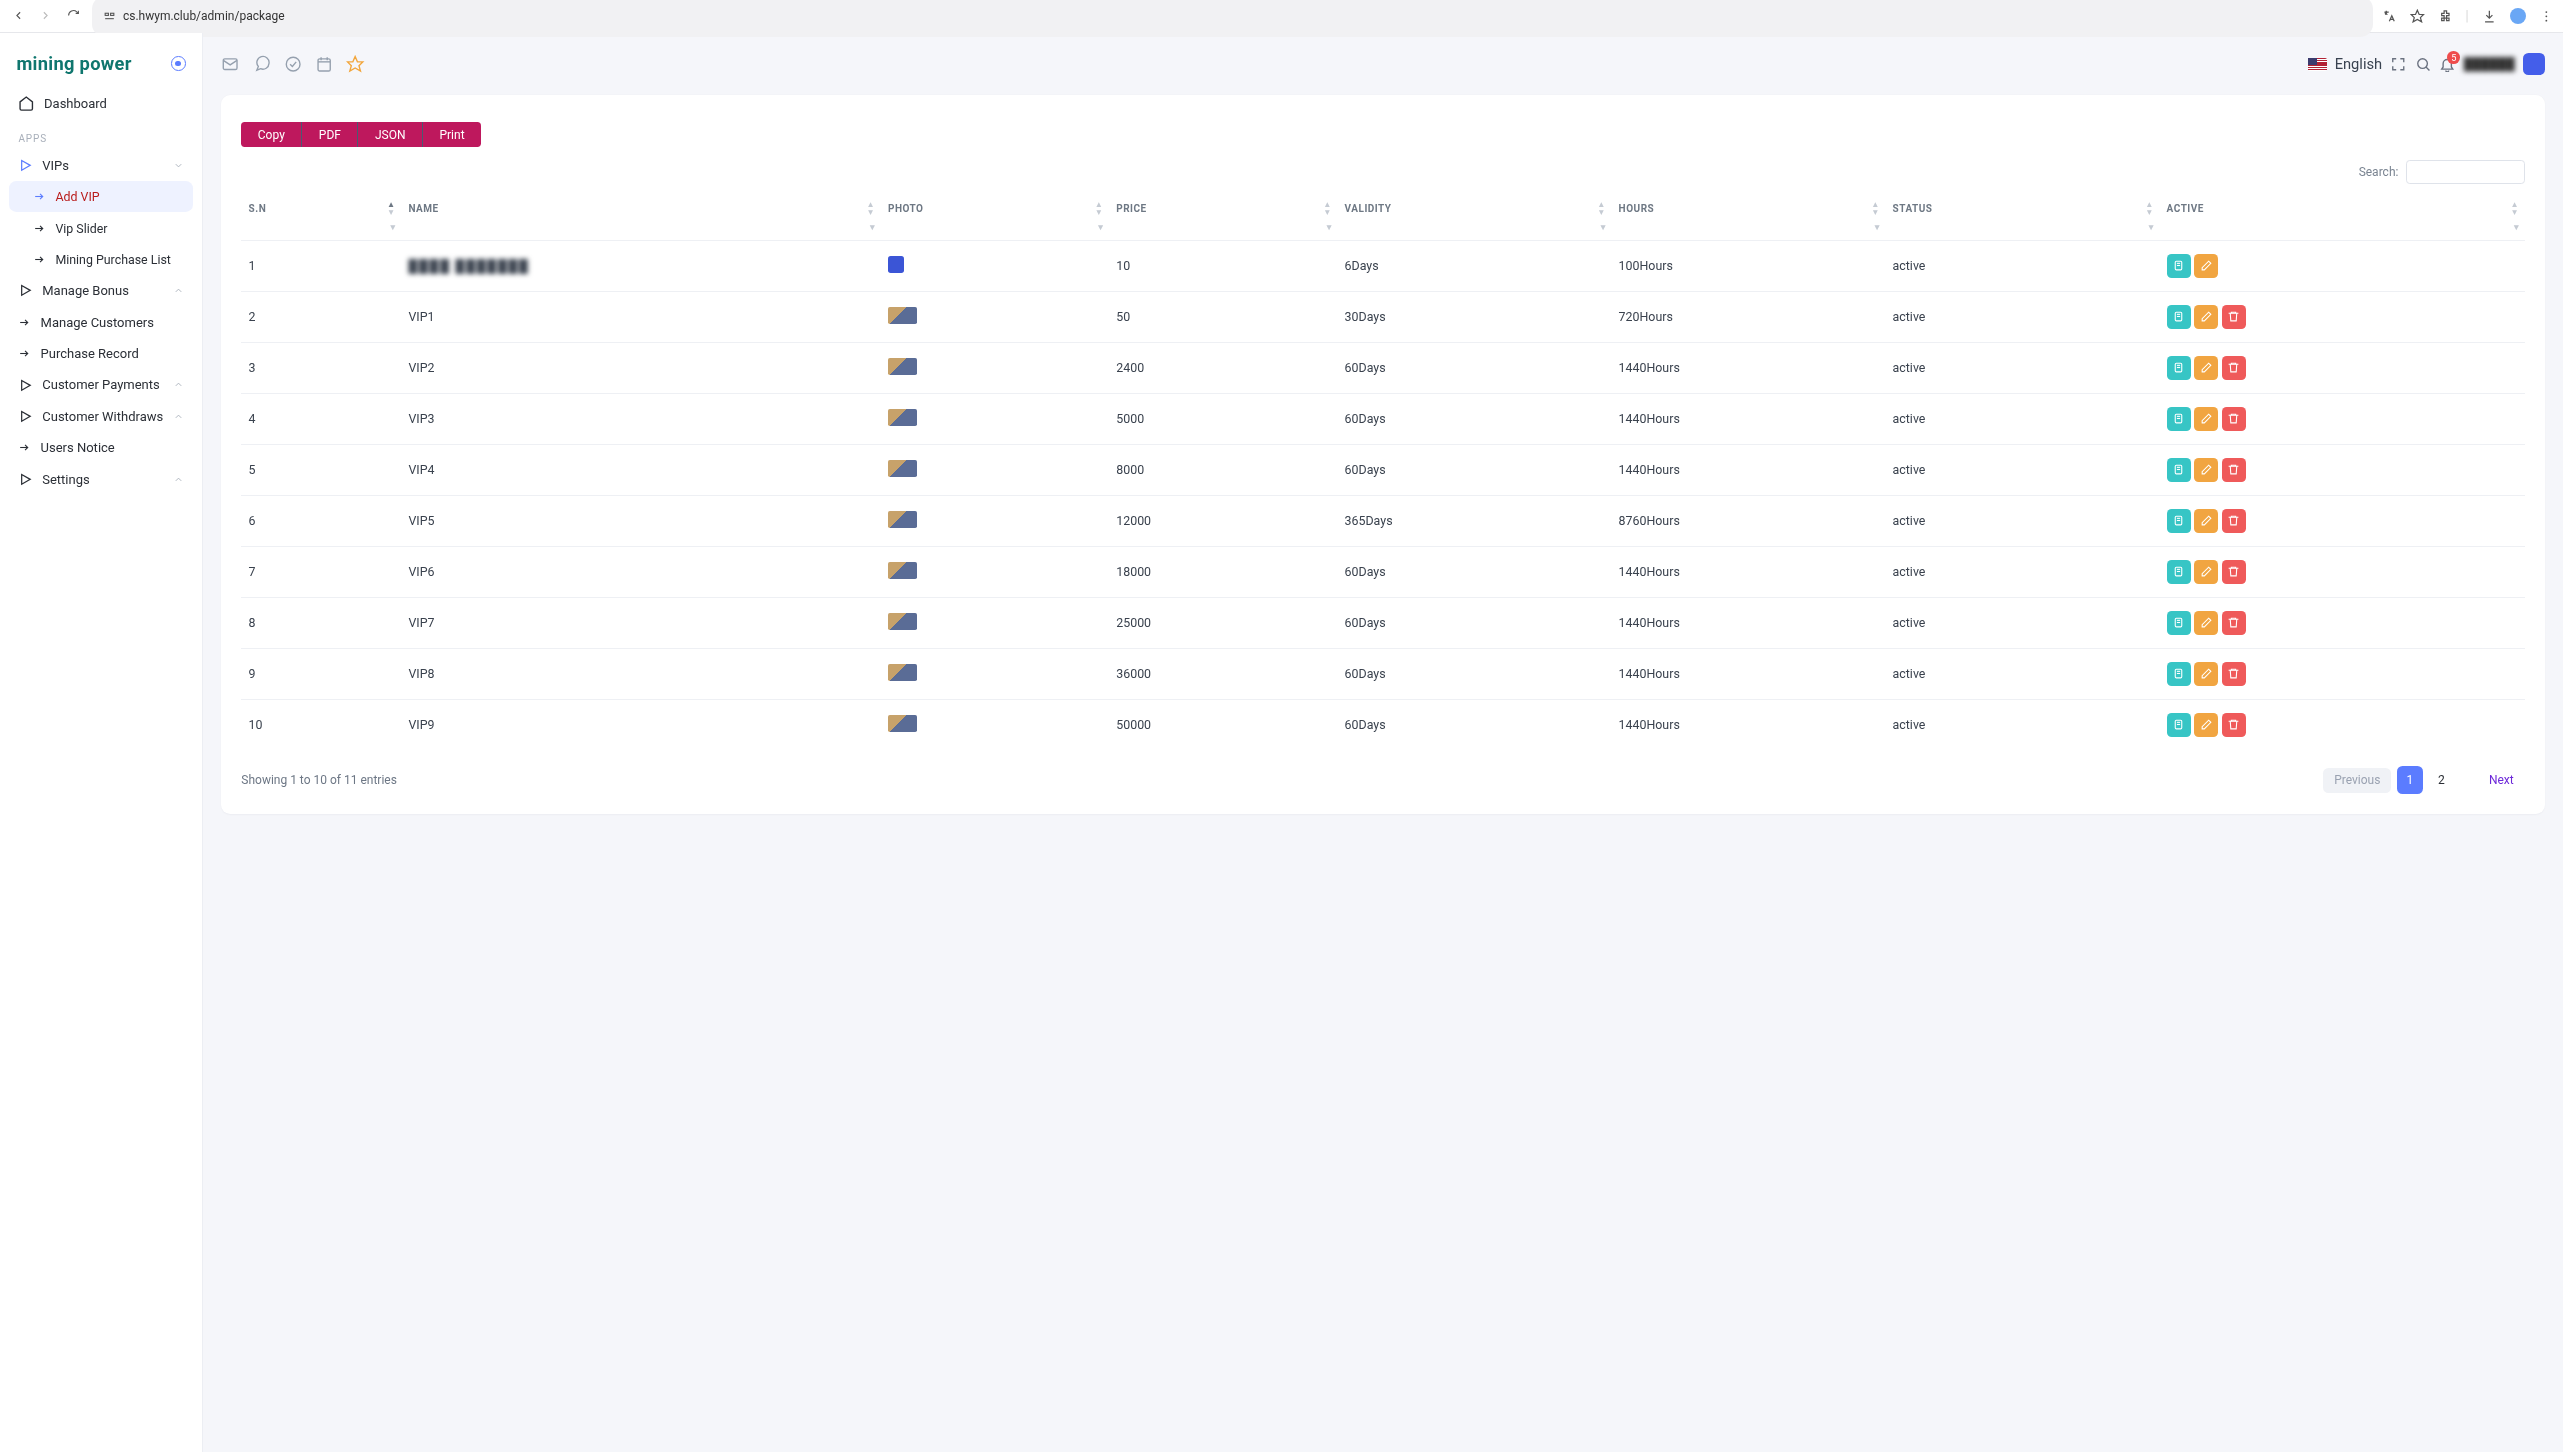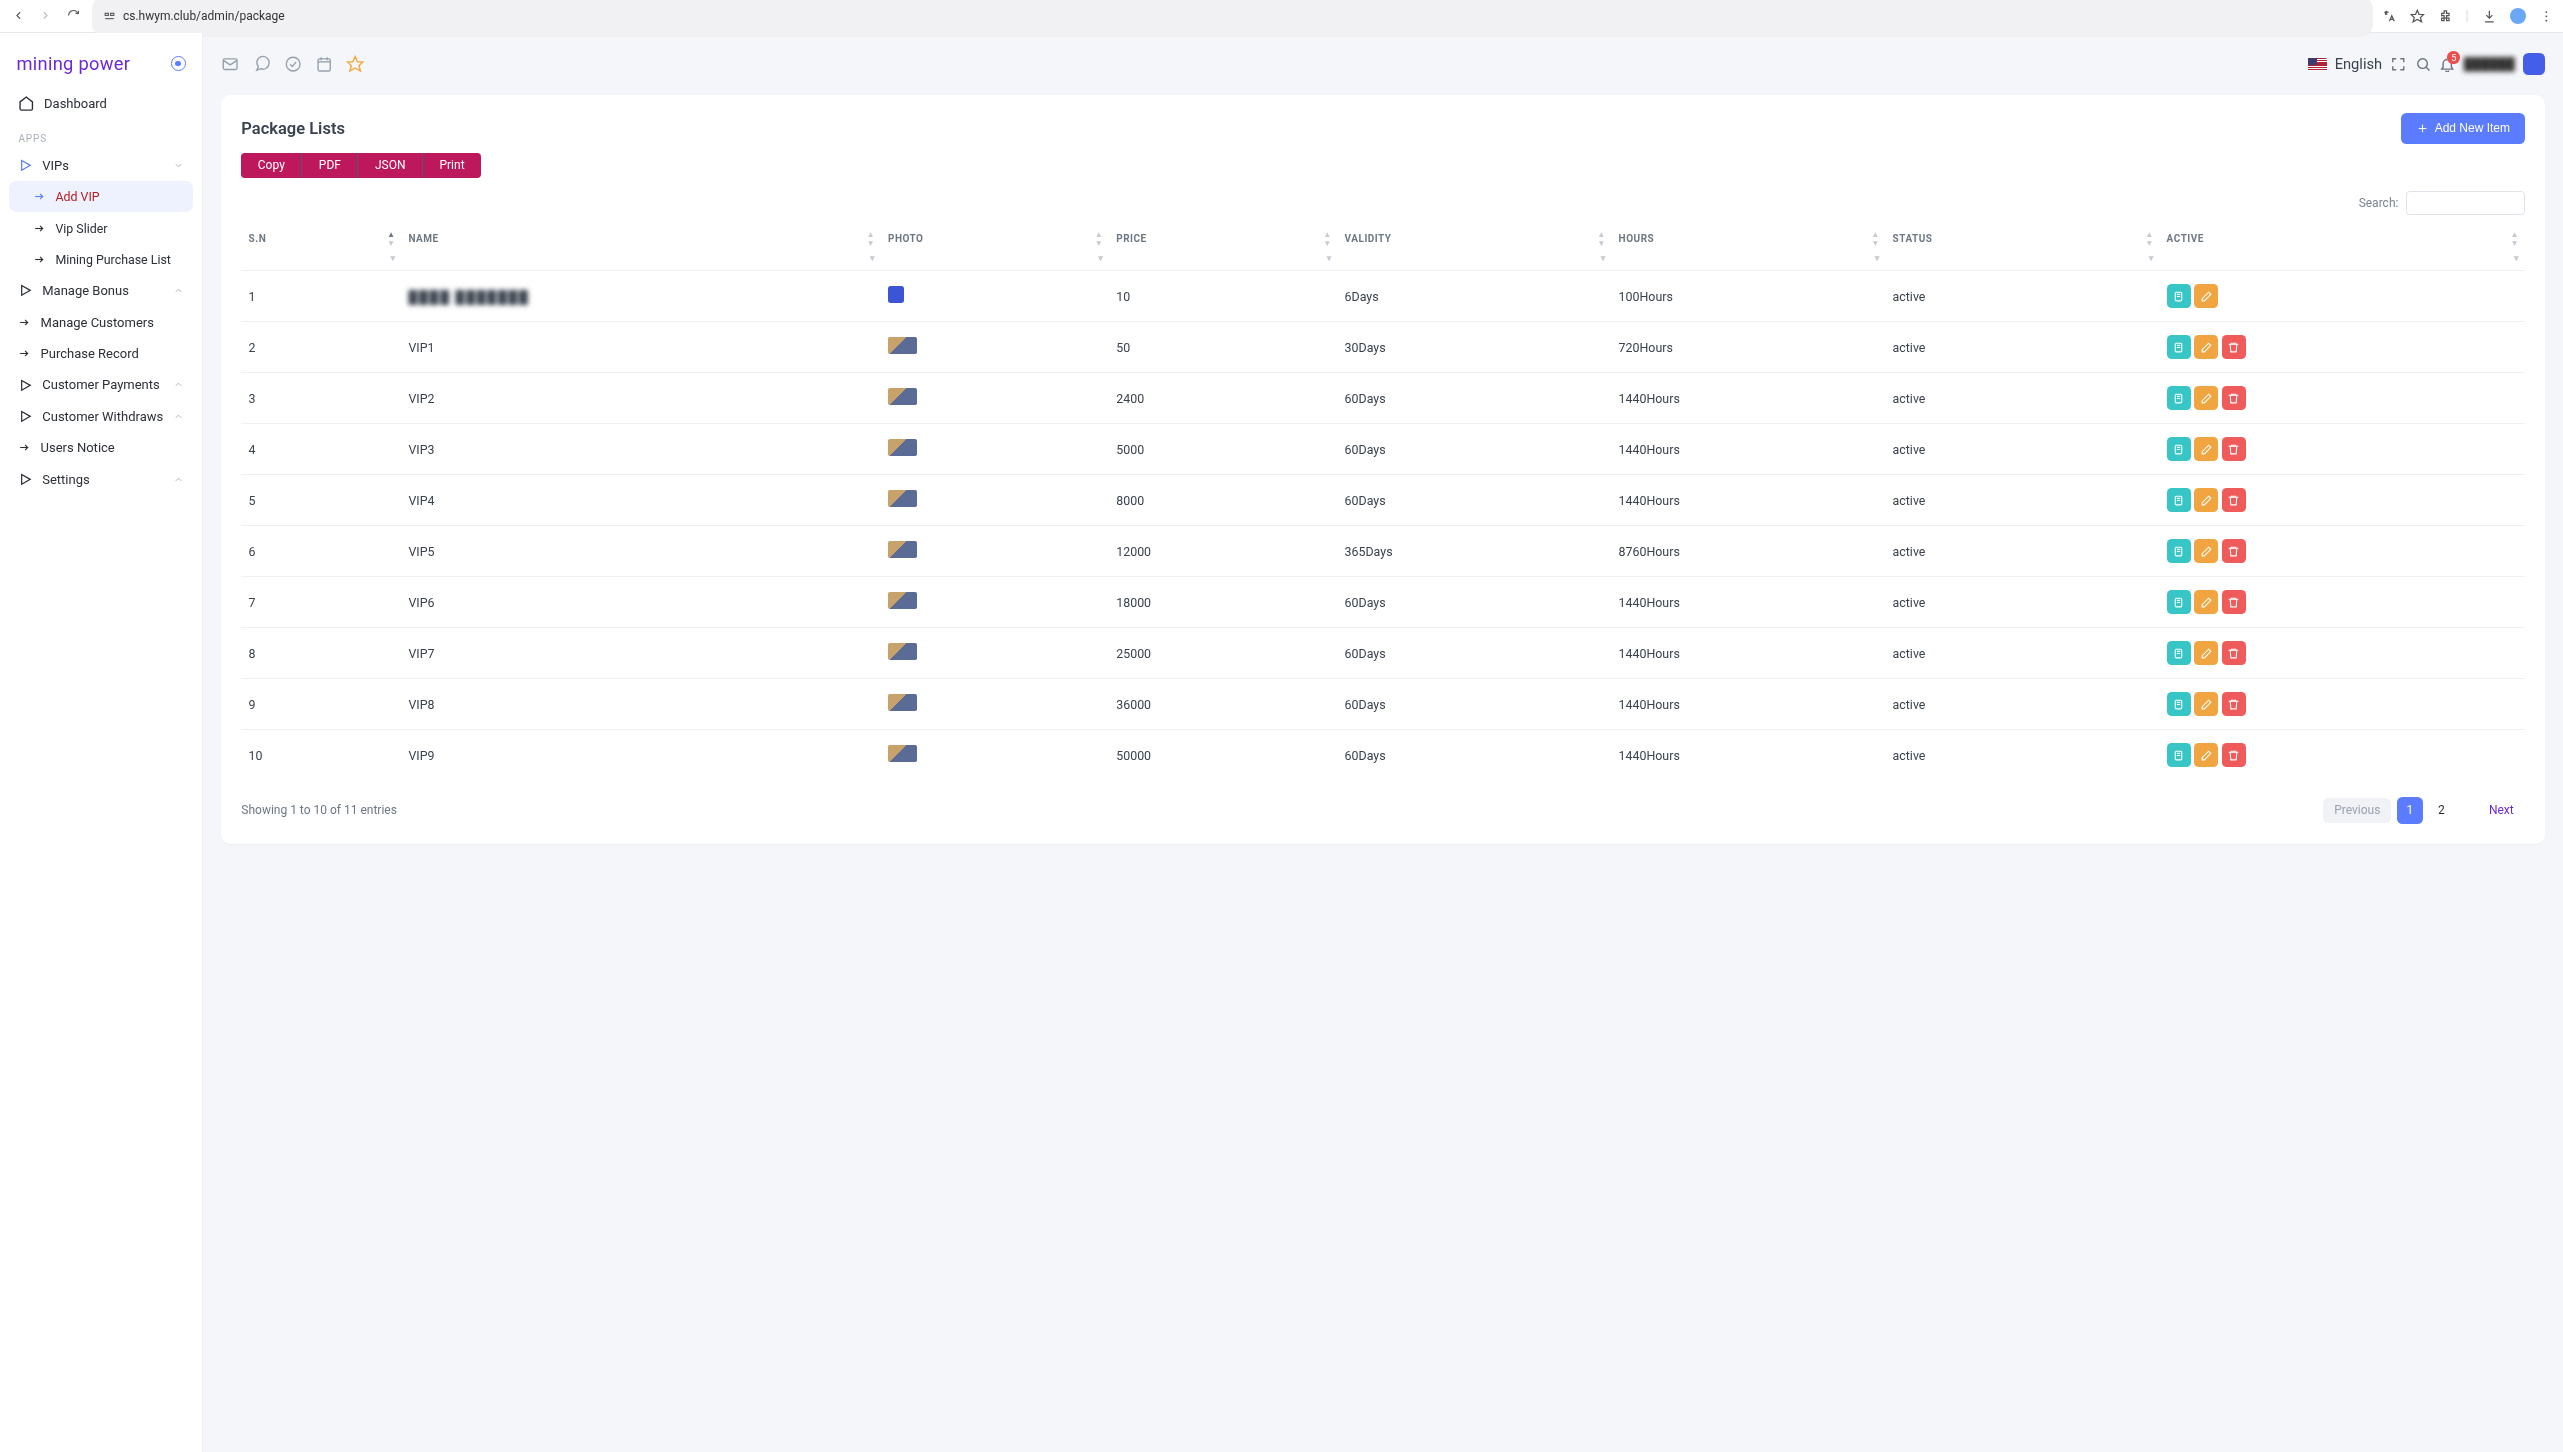--- a/index.html
+++ b/index.html
@@ -9,21 +9,21 @@
 .browser-bar { display: flex; align-items: center; height: 33px; padding: 0 9.2px; background: #fff; border-bottom: 0.9px solid #e6e7eb; gap: 9.2px; }
 .nav-btn { width: 18.3px; height: 18.3px; display:flex; align-items:center; justify-content:center; color:#555; cursor:pointer; }
 .url-pill { flex:1; height:41px; background:#f1f1f3; border-radius:13px; display:flex; align-items:center; padding:0 11px; color:#333; font-size:12px; gap:7.3px;}
 .chrome-right { display:flex; align-items:center; gap:13px; color:#555;}
 .avatar-dot { width:16.5px; height:16.5px; border-radius:50%; background:#6aa7f5; }
 
 
 .shell { display:flex; min-height: calc(100vh - 33px); }
 .sidebar { width: 203px; background:#fff; border-right:0.9px solid #eceef3; padding: 16.5px 9.2px; }
 .brand-row { display:flex; align-items:center; justify-content:space-between; padding: 3.7px 7.3px 13px 7.3px; }
-.brand { font-size: 18.3px; font-weight:400; color:#6d28d9; letter-spacing:0.3px; }
+.brand { font-size: 18.3px; font-weight:700; color:#0f766e; letter-spacing:0.3px; }
 .brand-badge { width:14.7px; height:14.7px; border:1.8px solid #5b7cff; border-radius:50%; display:flex; align-items:center;justify-content:center;}
 .brand-badge::after{content:""; width:5.5px; height:5.5px; border-radius:50%; background:#5b7cff;}
 
 .nav-item { display:flex; align-items:center; gap:9.2px; padding:8.2px 9.2px; border-radius:7.3px; font-size:13px; color:#2b2f36; cursor:pointer;}
 .nav-item .chev { margin-left:auto; color:#a9b0ba; }
 .nav-item.sub { padding-left: 24px; font-size:12.4px; }
 .nav-item.sub.active { background:#eef2ff; color:#b91c1c; }
 .nav-item.sub.active svg { stroke:#5b7cff;}
 .nav-section-label { font-size:10px; letter-spacing:0.9px; color:#a8afba; padding:13px 9.2px 5.5px 9.2px; }
 
@@ -302,30 +302,20 @@
               <path d="M10 21a2 2 0 0 0 4 0"></path>
             </svg>
           <span class="bell-badge">5</span>
         </span>
         <span class="blur" style="font-size:12px;color:#333">██████</span>
         <span class="tt-logo"></span>
       </div>
     </div>
 
     <div class="card">
-      <div class="card-head">
-        <span class="card-title">Package Lists</span>
-        <button class="add-btn">
-          <svg width="13" height="13" viewBox="0 0 24 24" fill="none" stroke="#fff" stroke-width="2">
-              <line x1="12" y1="5" x2="12" y2="19"></line>
-              <line x1="5" y1="12" x2="19" y2="12"></line>
-            </svg>
-          <span>Add New Item</span>
-        </button>
-      </div>
       <div class="export-row">
         <span class="export-btn">Copy</span>
         <span class="export-btn">PDF</span>
         <span class="export-btn">JSON</span>
         <span class="export-btn">Print</span>
       </div>
       <div class="search-row">
         <span>Search:</span>
         <input type="text" style="">
       </div>

